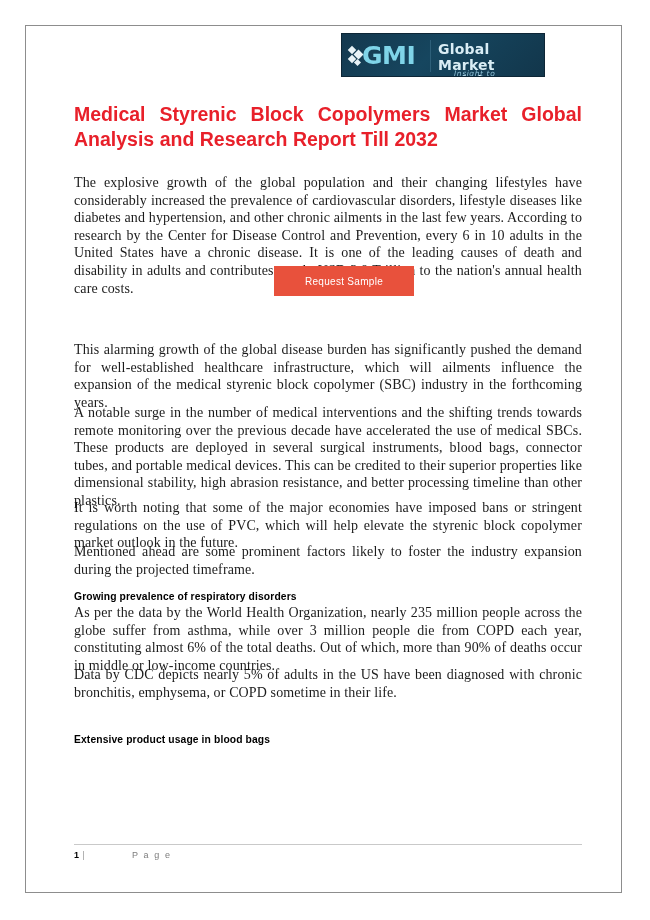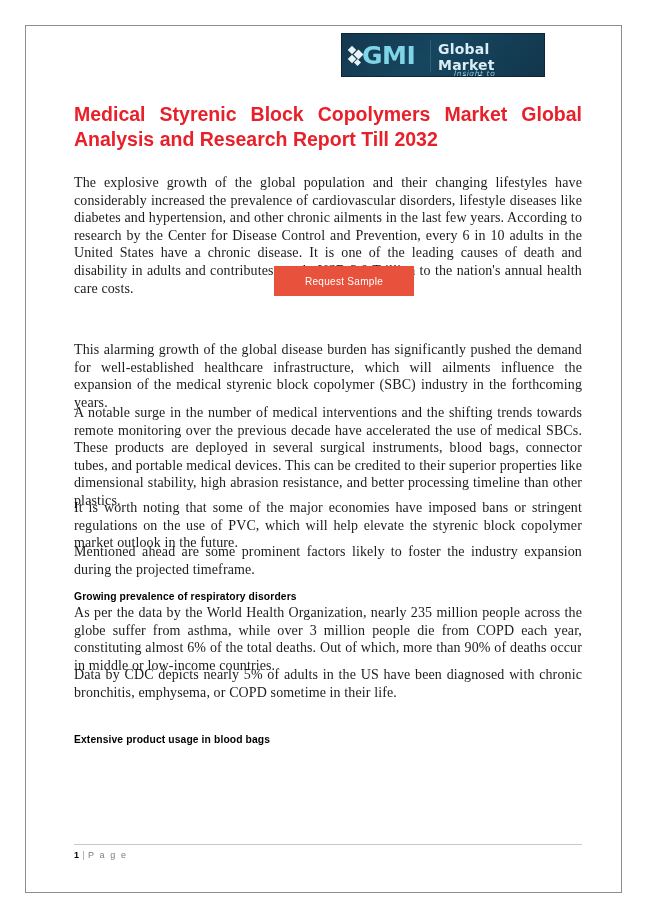--- a/index.html
+++ b/index.html
@@ -181,21 +181,21 @@
     position: absolute;
     left: 0px;
     top: 824px;
     font-family: "Liberation Sans", sans-serif;
     font-size: 9px;
     color: #2b2b2b;
     letter-spacing: 0.3px;
   }
   .footer b { font-weight: bold; color: #000; }
   .footer .sep { color: #9a9a9a; margin: 0 3px; }
-  .footer .pg { color: #7d7d7d; letter-spacing: 1.6px; }
+  .footer .pg { color: #7d7d7d; letter-spacing: 1.6px; margin-left: 44px; }
 </style>
 </head>
 <body>
 
 <div class="page">
   <div class="page-inner">
 
     <div class="logo-wrap">
       <div class="logo">
         <div class="logo-diamonds">

